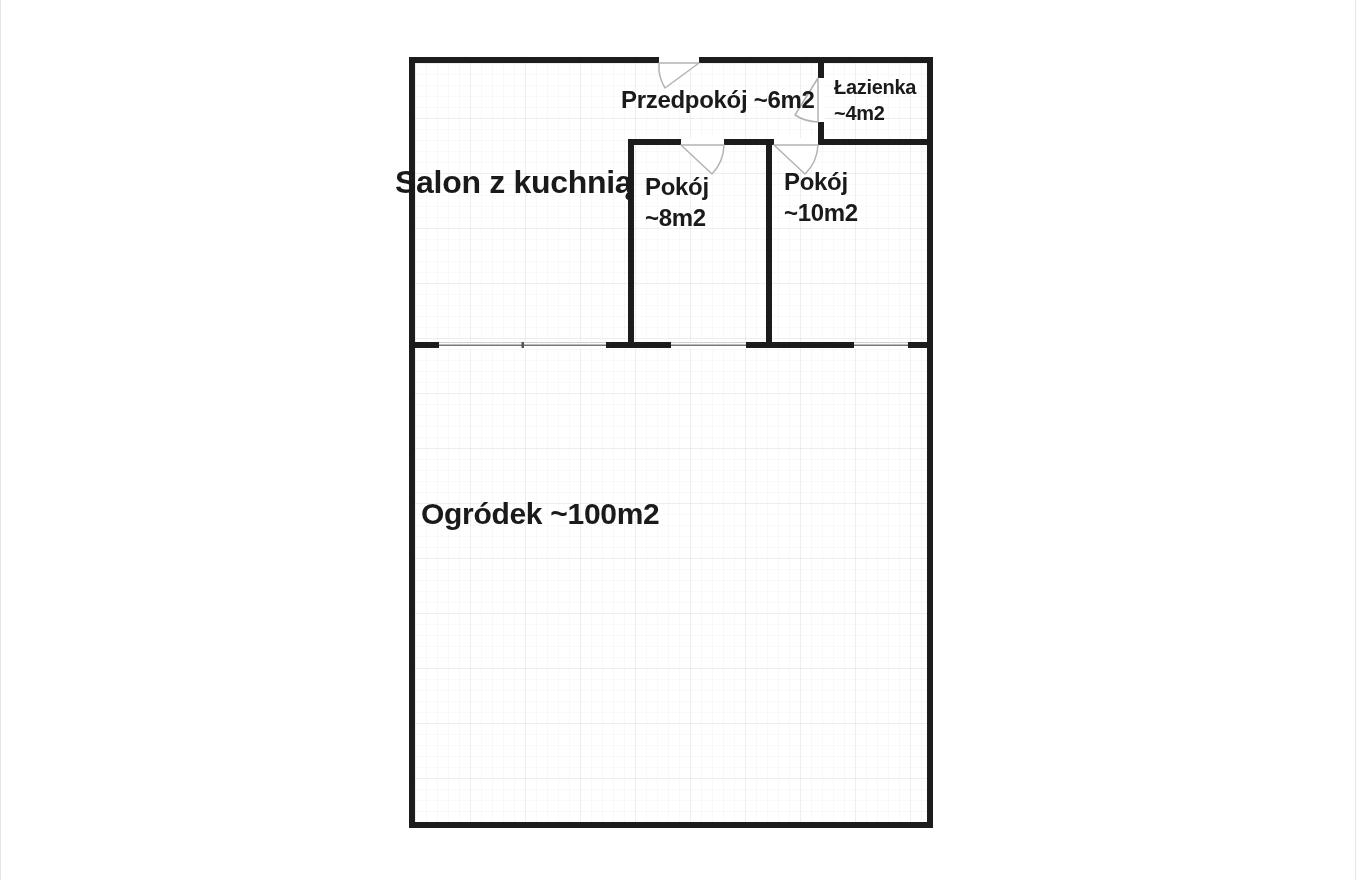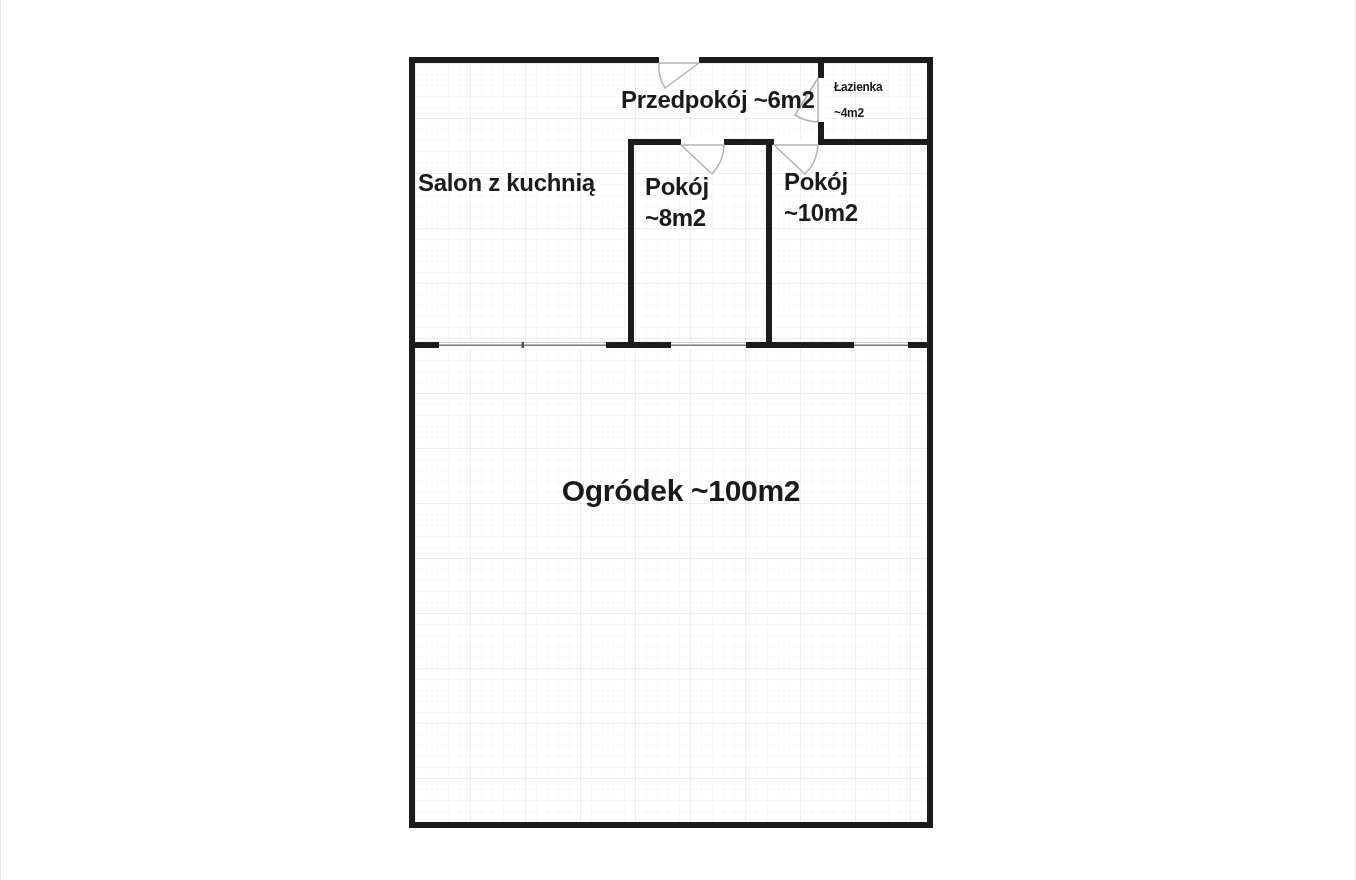--- a/index.html
+++ b/index.html
@@ -45,26 +45,26 @@
 
   .label {
     position: absolute;
     color: #1a1a1a;
     font-weight: 700;
     letter-spacing: -0.3px;
     white-space: nowrap;
   }
   .label span { display: block; }
   .label.inline span { display: inline; }
-  .lbl-salon      { left: 417px; top: 167px; font-size: 24px; line-height: 31px; }
+  .lbl-salon      { left: 394px; top: 167px; font-size: 32px; line-height: 31px; }
   .lbl-przedpokoj { left: 620px; top: 86px;  font-size: 24px; line-height: 28px; }
-  .lbl-lazienka   { left: 833px; top: 74px;  font-size: 12px; line-height: 26px; }
+  .lbl-lazienka   { left: 833px; top: 74px;  font-size: 20px; line-height: 26px; }
   .lbl-pokoj8     { left: 644px; top: 171px; font-size: 24px; line-height: 31px; }
   .lbl-pokoj10    { left: 783px; top: 166px; font-size: 24px; line-height: 31px; }
-  .lbl-ogrodek    { left: 420px; top: 474px; width: 520px; text-align: center; font-size: 30px; line-height: 34px; }
+  .lbl-ogrodek    { left: 420px; top: 497px; width: 520px; font-size: 30px; line-height: 34px; }
 </style>
 </head>
 <body>
 
 <div class="canvas">
 
   <div class="grid"></div>
 
   <svg class="plan-svg" viewBox="0 0 1356 880" xmlns="http://www.w3.org/2000/svg">
 

